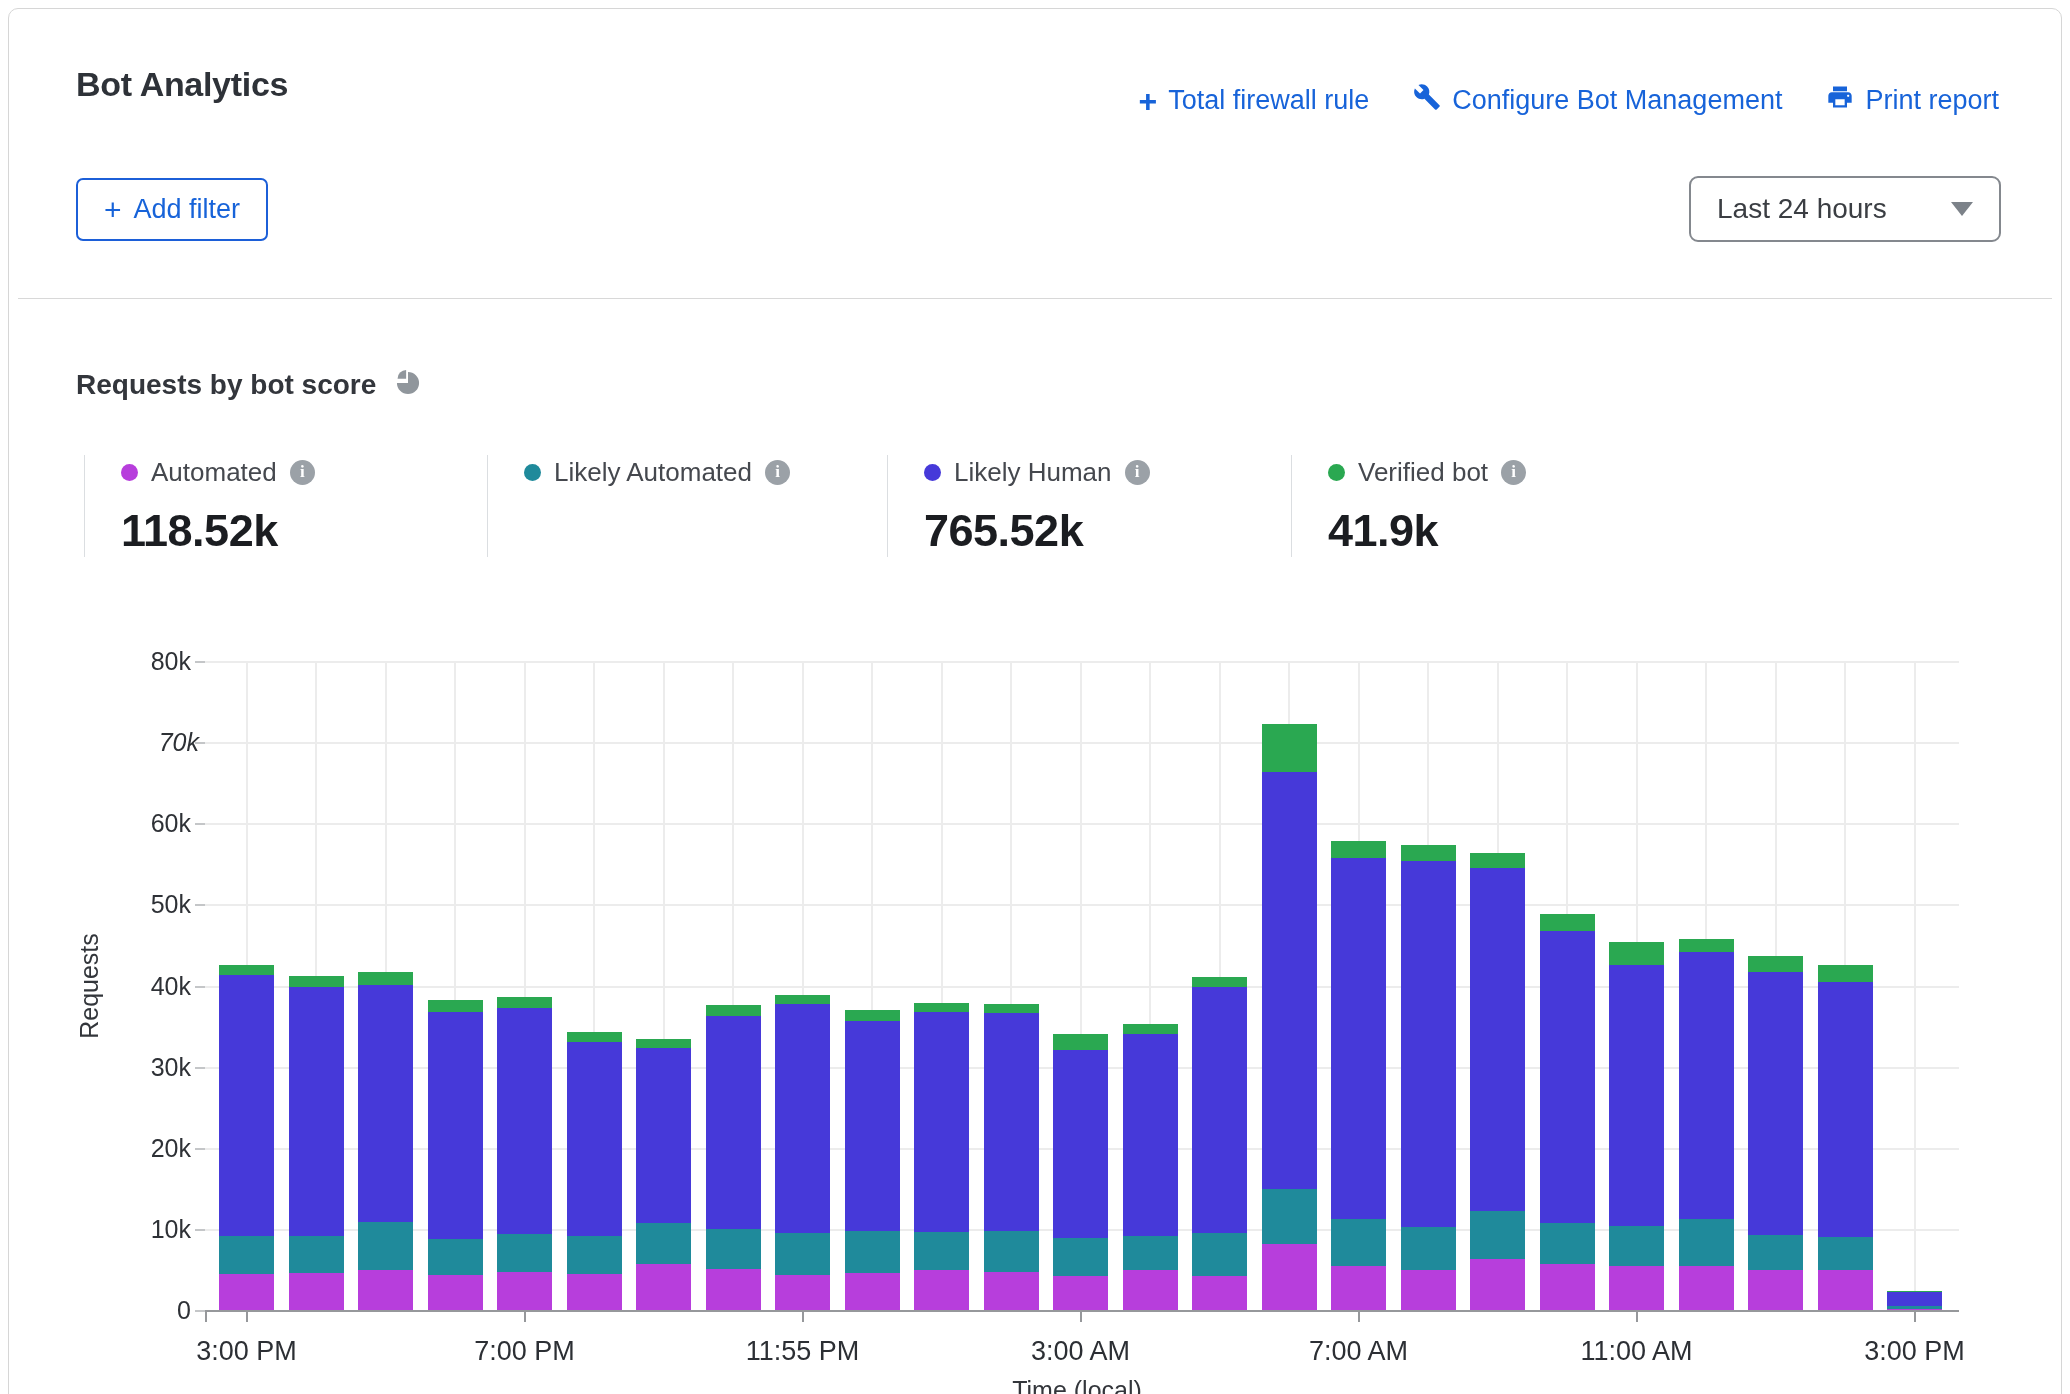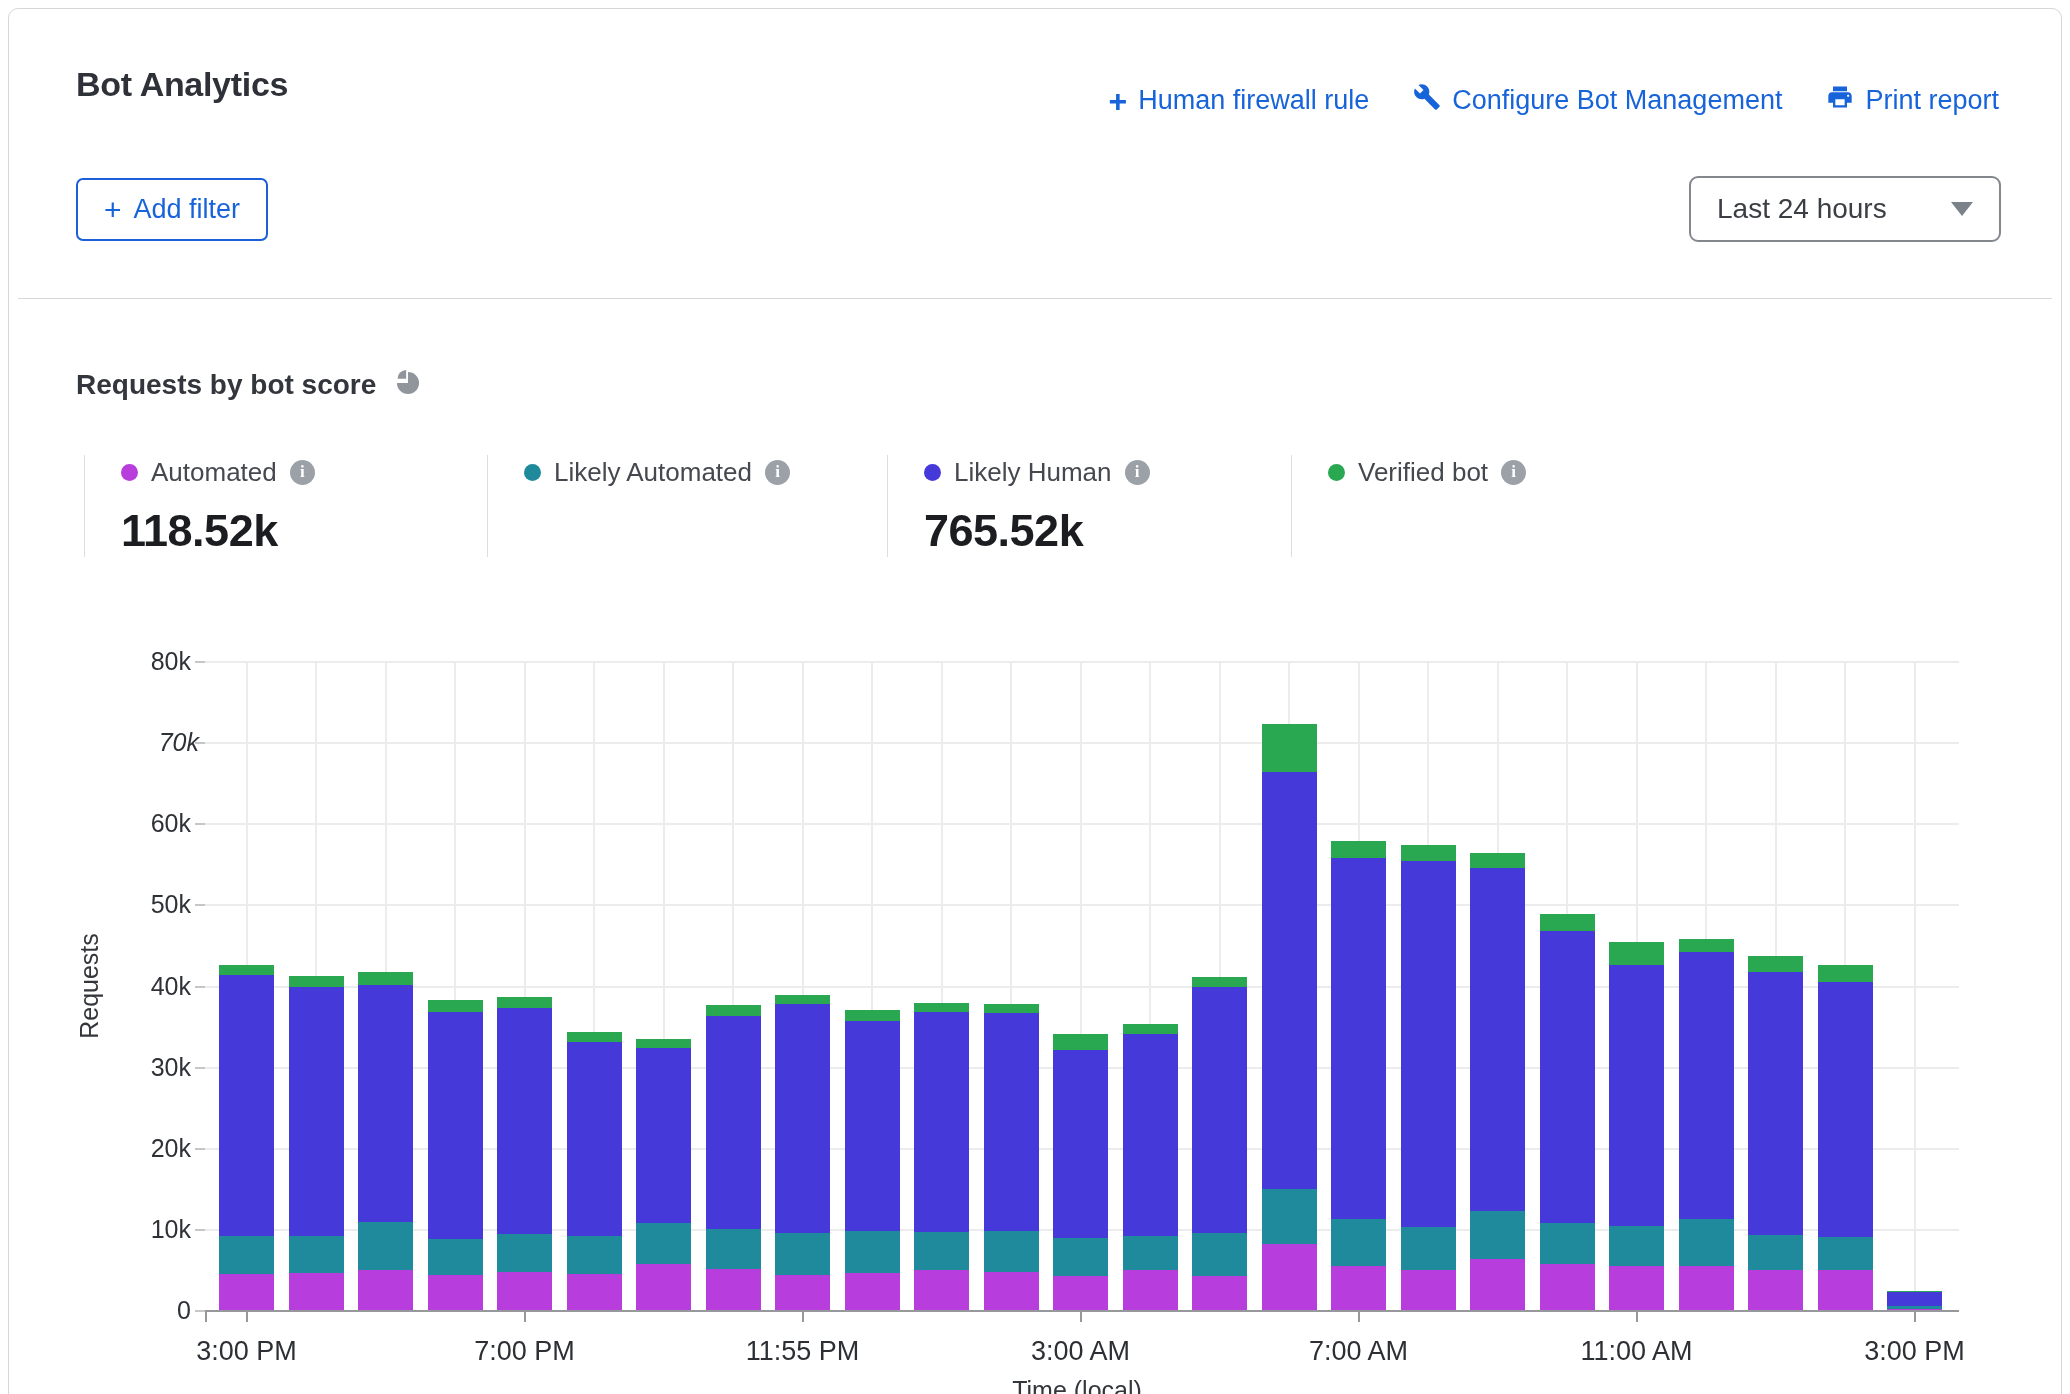--- a/index.html
+++ b/index.html
@@ -54,21 +54,21 @@
 </head>
 <body>
 
 <div class="card">
 
   <div class="page-title">Bot Analytics</div>
 
   <div class="actions">
     <div class="action-link">
       <span class="plus-glyph">+</span>
-      <span>Human firewall rule</span>
+      <span>Total firewall rule</span>
     </div>
     <div class="action-link">
       <span>
         <svg class="icon-svg" viewBox="0 0 24 24" fill="#1763d9">
             <path d="M22.7 19l-9.1-9.1c.9-2.3.4-5-1.5-6.9-2-2-5-2.4-7.4-1.3L9 6 6 9 1.6 4.7C.4 7.1.9 10.1 2.9 12.1c1.9 1.9 4.6 2.4 6.9 1.5l9.1 9.1c.4.4 1 .4 1.4 0l2.3-2.3c.5-.4.5-1.1.1-1.4z"></path>
           </svg>
       </span>
       <span>Configure Bot Management</span>
     </div>
     <div class="action-link">
@@ -126,20 +126,21 @@
         <span class="info-icon">i</span>
       </div>
       <div class="stat-value">765.52k</div>
     </div>
     <div class="stat-col bordered w-vb">
       <div class="stat-label-row">
         <span class="dot" style="background: rgb(42, 168, 81);"></span>
         <span class="stat-label">Verified bot</span>
         <span class="info-icon">i</span>
       </div>
+      <div class="stat-value">41.9k</div>
     </div>
   </div>
 
   <div class="ylabel">Requests</div>
   <div id="grid-layer">
       <div class="hgrid" style="top: 1219.88px;"></div>
       <div class="hgrid" style="top: 1138.75px;"></div>
       <div class="hgrid" style="top: 1057.62px;"></div>
       <div class="hgrid" style="top: 976.5px;"></div>
       <div class="hgrid" style="top: 895.375px;"></div>

